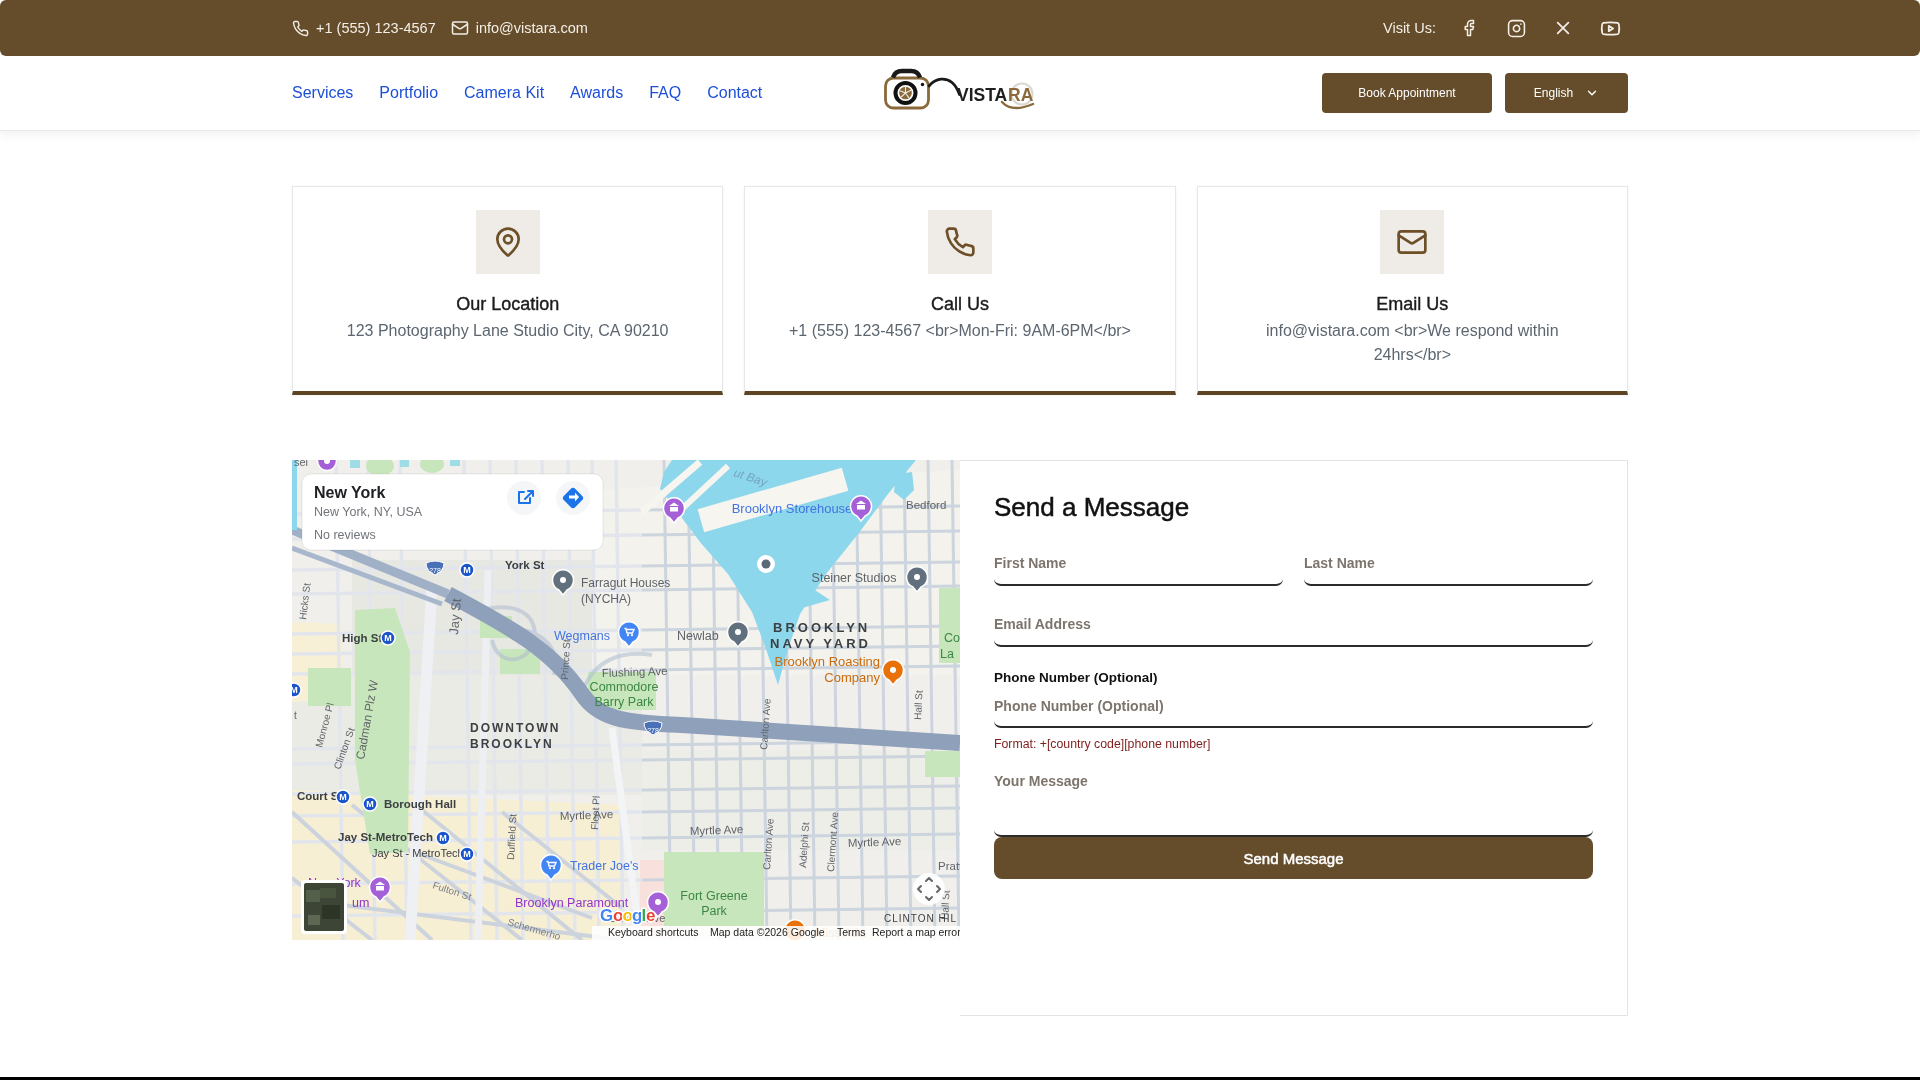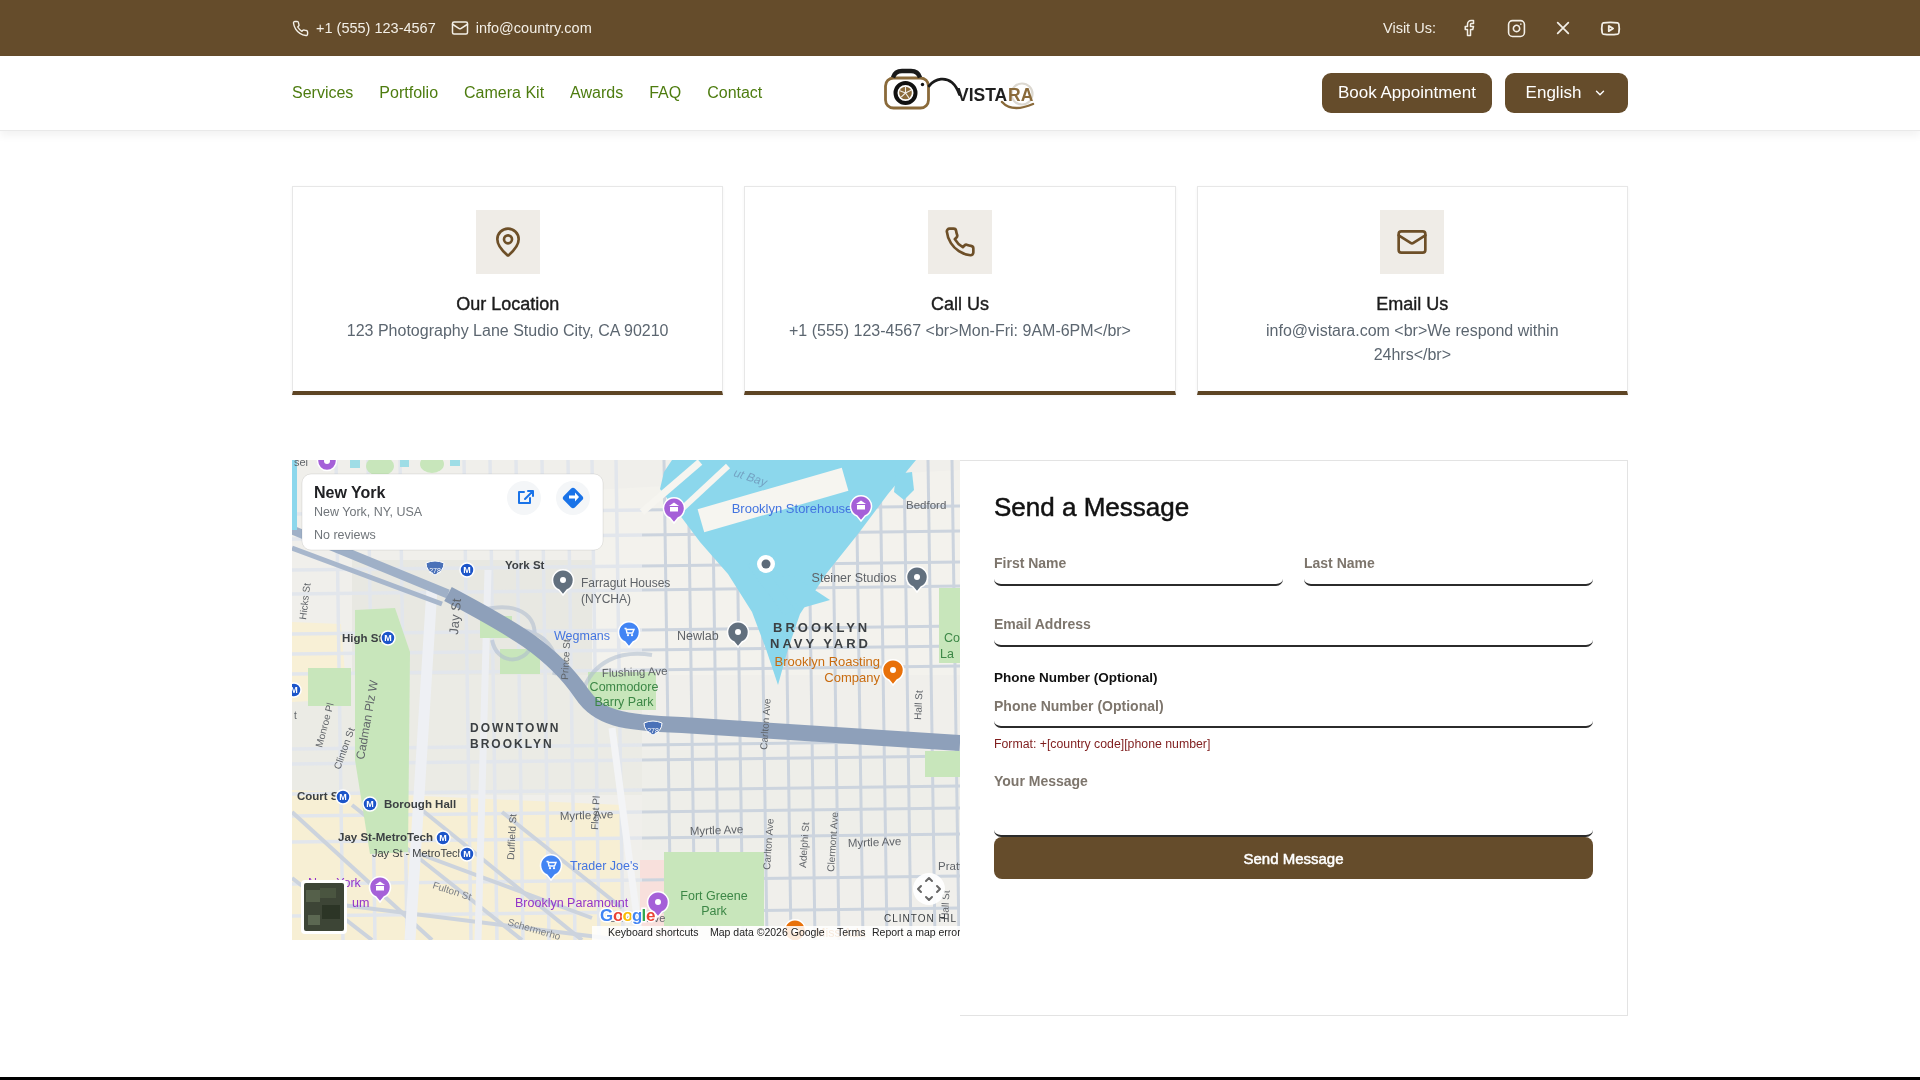--- a/index.html
+++ b/index.html
@@ -1,31 +1,31 @@
 <!DOCTYPE html>
 <html lang="en"><head>
 <meta charset="UTF-8">
 <title>Vistara Contact</title>
 <style>
   * { margin:0; padding:0; box-sizing:border-box; }
   html,body { width:1920px; background:#fff; font-family:"Liberation Sans", sans-serif; }
   
-  .topbar { height:56px; background:#654c2b; color:#f3efe7; display:flex; align-items:center; font-size:14.5px; position:relative; }
+  .topbar { height:56px; background:#654c2b; color:#f3efe7; display:flex; align-items:center; font-size:14.5px; position:relative;border-radius:6px; }
   .topbar .left { display:flex; align-items:center; gap:15px; margin-left:292px; }
   .topbar .item { display:flex; align-items:center; gap:7px; }
   .topbar .right { display:flex; align-items:center; gap:24px; position:absolute; left:1383px; }
   .topbar .right .icons { display:flex; align-items:center; gap:29px; }
   .topbar svg { display:block; }
   
   .nav { height:75px; background:#fff; display:flex; align-items:center; position:relative; border-bottom:1px solid #e9e9e9; box-shadow:0 5px 8px rgba(0,0,0,.05); }
   .nav .links { display:flex; gap:26px; margin-left:292px; font-size:16px; color:#2d2d2d; }
-  .nav .links a { color:#4d7c0f; text-decoration:none; }
+  .nav .links a { color:#1d4ed8; text-decoration:none; }
   .logo { position:absolute; left:884px; top:10px; }
   .navbtns { position:absolute; right:292px; display:flex; gap:13px; }
-  .btn-brown { background:#654c2b; color:#fff; border:none; font-family:"Liberation Sans",sans-serif; font-size:17px; height:40px; border-radius:9px; display:flex; align-items:center; justify-content:center; gap:12px; }
+  .btn-brown { background:#654c2b; color:#fff; border:none; font-family:"Liberation Sans",sans-serif; font-size:12px; height:40px; border-radius:4px; display:flex; align-items:center; justify-content:center; gap:12px; }
   
   .cards { width:1336px; margin:55px auto 0; display:flex; gap:21px; }
   .card { flex:1; background:#fff; border:1px solid #e7e7e7; border-bottom:4px solid #5d4423; text-align:center; padding:23px 24px 24px; box-shadow:0 1px 3px rgba(0,0,0,.05); }
   .card .icbox { width:64px; height:64px; background:#efece7; margin:0 auto; display:flex; align-items:center; justify-content:center; }
   .card h3 { font-size:18px; font-weight:400; color:#1c1c1c; margin-top:15px; line-height:30px; -webkit-text-stroke:0.4px #1c1c1c; }
   .card p { font-size:16px; color:#5c6670; margin-top:0; line-height:24px; }
   
   .contact { width:1336px; margin:65px auto 0; display:flex; }
   .mapwrap { width:668px; height:480px; position:relative; overflow:hidden; flex:none; background:#ebeae5; }
   .formwrap { width:668px; height:556px; background:#fff; border:1px solid #e3e3e3; border-left:none; padding:36px 34px 0; flex:none; }
@@ -49,21 +49,21 @@
       <svg width="17" height="17" viewBox="0 0 24 24" fill="none" stroke="#f3efe7" stroke-width="2" stroke-linecap="round" stroke-linejoin="round">
           <path d="M22 16.92v3a2 2 0 0 1-2.18 2 19.79 19.79 0 0 1-8.63-3.07 19.5 19.5 0 0 1-6-6 19.79 19.79 0 0 1-3.07-8.67A2 2 0 0 1 4.11 2h3a2 2 0 0 1 2 1.72 12.84 12.84 0 0 0 .7 2.81 2 2 0 0 1-.45 2.11L8.09 9.91a16 16 0 0 0 6 6l1.27-1.27a2 2 0 0 1 2.11-.45 12.84 12.84 0 0 0 2.81.7A2 2 0 0 1 22 16.92z"></path>
         </svg>
       <span>+1 (555) 123-4567</span>
     </div>
     <div class="item">
       <svg width="18" height="18" viewBox="0 0 24 24" fill="none" stroke="#f3efe7" stroke-width="2" stroke-linecap="round" stroke-linejoin="round">
           <rect x="2" y="4" width="20" height="16" rx="2"></rect>
           <path d="m22 7-8.97 5.7a1.94 1.94 0 0 1-2.06 0L2 7"></path>
         </svg>
-      <span>info@country.com</span>
+      <span>info@vistara.com</span>
     </div>
   </div>
   <div class="right">
     <span>Visit Us:</span>
     <div class="icons">
     <svg width="18" height="18" viewBox="0 0 24 24" fill="none" stroke="#f3efe7" stroke-width="2" stroke-linecap="round" stroke-linejoin="round">
           <path d="M18 2h-3a5 5 0 0 0-5 5v3H7v4h3v8h4v-8h3l1-4h-4V7a1 1 0 0 1 1-1h3z"></path>
         </svg>
     <svg width="19" height="19" viewBox="0 0 24 24" fill="none" stroke="#f3efe7" stroke-width="2" stroke-linecap="round" stroke-linejoin="round">
           <rect x="2" y="2" width="20" height="20" rx="5"></rect>

